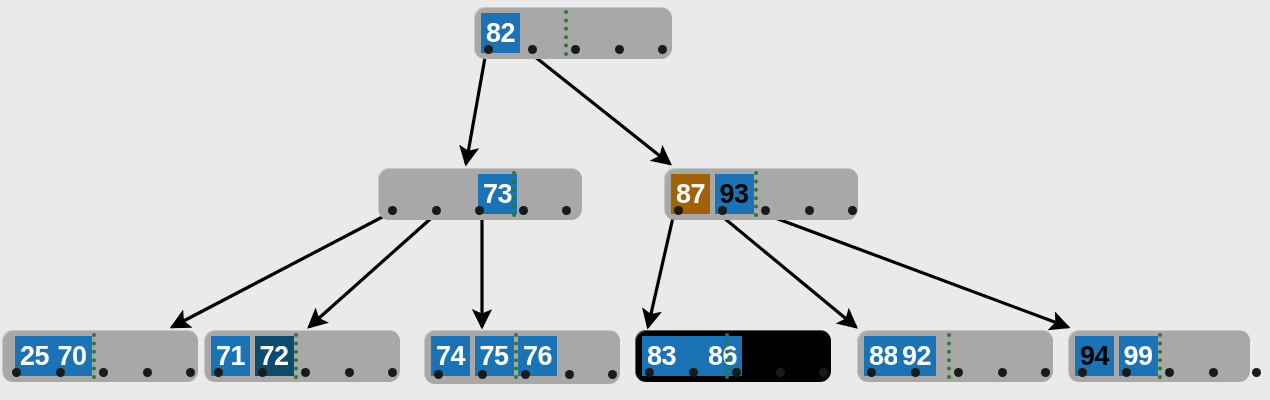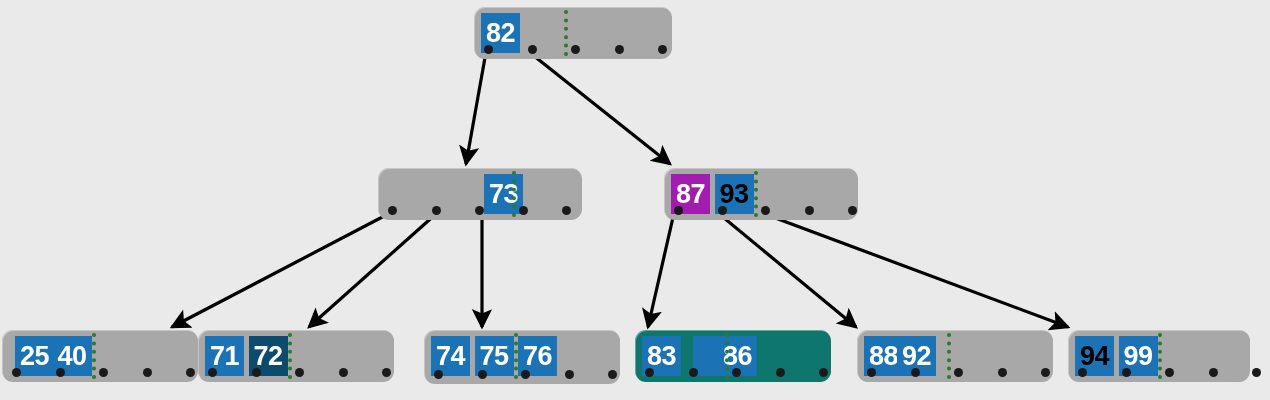--- a/index.html
+++ b/index.html
@@ -97,54 +97,54 @@
           <div class="divider" style="left: 90px; border-left-color: rgb(42, 122, 42);"></div>
           <div class="dot" style="left: 10px; background: rgb(26, 26, 26);"></div>
           <div class="dot" style="left: 53.5px; background: rgb(26, 26, 26);"></div>
           <div class="dot" style="left: 97px; background: rgb(26, 26, 26);"></div>
           <div class="dot" style="left: 140.5px; background: rgb(26, 26, 26);"></div>
           <div class="dot" style="left: 184px; background: rgb(26, 26, 26);"></div>
         </div>
       </div>
       <div class="btnode" style="left: 378px; top: 168px; width: 204px; height: 52px; background: rgb(168, 168, 168);">
         <div class="slots">
-          <div class="cell" style="left: 106px; background: rgb(27, 114, 180); color: rgb(255, 255, 255);">73</div>
+          <div class="cell" style="left: 100px; background: rgb(27, 114, 180); color: rgb(255, 255, 255);">73</div>
           <div class="divider" style="left: 133.5px; border-left-color: rgb(42, 122, 42);"></div>
           <div class="dot" style="left: 10px; background: rgb(26, 26, 26);"></div>
           <div class="dot" style="left: 53.5px; background: rgb(26, 26, 26);"></div>
           <div class="dot" style="left: 97px; background: rgb(26, 26, 26);"></div>
           <div class="dot" style="left: 140.5px; background: rgb(26, 26, 26);"></div>
           <div class="dot" style="left: 184px; background: rgb(26, 26, 26);"></div>
         </div>
       </div>
       <div class="btnode" style="left: 664px; top: 168px; width: 194px; height: 52px; background: rgb(168, 168, 168);">
         <div class="slots">
-          <div class="cell" style="left: 7px; background: #a21caf; color: rgb(255, 255, 255);">87</div>
+          <div class="cell" style="left: 7px; background: #a16207; color: rgb(255, 255, 255);">87</div>
           <div class="cell" style="left: 50.5px; background: rgb(27, 114, 180); color: #000000;">93</div>
           <div class="divider" style="left: 90px; border-left-color: rgb(42, 122, 42);"></div>
           <div class="dot" style="left: 10px; background: rgb(26, 26, 26);"></div>
           <div class="dot" style="left: 53.5px; background: rgb(26, 26, 26);"></div>
           <div class="dot" style="left: 97px; background: rgb(26, 26, 26);"></div>
           <div class="dot" style="left: 140.5px; background: rgb(26, 26, 26);"></div>
           <div class="dot" style="left: 184px; background: rgb(26, 26, 26);"></div>
         </div>
       </div>
       <div class="btnode" style="left: 2px; top: 330px; width: 196px; height: 52px; background: rgb(168, 168, 168);">
         <div class="slots">
           <div class="cell" style="left: 13px; background: rgb(27, 114, 180); color: rgb(255, 255, 255);">25</div>
-          <div class="cell" style="left: 50.5px; background: rgb(27, 114, 180); color: rgb(255, 255, 255);">40</div>
-          <div class="divider" style="left: 90px; border-left-color: rgb(42, 122, 42);"></div>
-          <div class="dot" style="left: 10px; background: rgb(26, 26, 26);"></div>
-          <div class="dot" style="left: 53.5px; background: rgb(26, 26, 26);"></div>
-          <div class="dot" style="left: 97px; background: rgb(26, 26, 26);"></div>
-          <div class="dot" style="left: 140.5px; background: rgb(26, 26, 26);"></div>
-          <div class="dot" style="left: 184px; background: rgb(26, 26, 26);"></div>
-        </div>
-      </div>
-      <div class="btnode" style="left: 198px; top: 330px; width: 196px; height: 52px; background: rgb(168, 168, 168);">
+          <div class="cell" style="left: 50.5px; background: rgb(27, 114, 180); color: rgb(255, 255, 255);">70</div>
+          <div class="divider" style="left: 90px; border-left-color: rgb(42, 122, 42);"></div>
+          <div class="dot" style="left: 10px; background: rgb(26, 26, 26);"></div>
+          <div class="dot" style="left: 53.5px; background: rgb(26, 26, 26);"></div>
+          <div class="dot" style="left: 97px; background: rgb(26, 26, 26);"></div>
+          <div class="dot" style="left: 140.5px; background: rgb(26, 26, 26);"></div>
+          <div class="dot" style="left: 184px; background: rgb(26, 26, 26);"></div>
+        </div>
+      </div>
+      <div class="btnode" style="left: 204px; top: 330px; width: 196px; height: 52px; background: rgb(168, 168, 168);">
         <div class="slots">
           <div class="cell" style="left: 7px; background: rgb(27, 114, 180); color: rgb(255, 255, 255);">71</div>
           <div class="cell" style="left: 50.5px; background: #0c4a6e; color: rgb(255, 255, 255);">72</div>
           <div class="divider" style="left: 90px; border-left-color: rgb(42, 122, 42);"></div>
           <div class="dot" style="left: 10px; background: rgb(26, 26, 26);"></div>
           <div class="dot" style="left: 53.5px; background: rgb(26, 26, 26);"></div>
           <div class="dot" style="left: 97px; background: rgb(26, 26, 26);"></div>
           <div class="dot" style="left: 140.5px; background: rgb(26, 26, 26);"></div>
           <div class="dot" style="left: 184px; background: rgb(26, 26, 26);"></div>
         </div>
@@ -155,24 +155,24 @@
           <div class="cell" style="left: 50.5px; background: rgb(27, 114, 180); color: rgb(255, 255, 255);">75</div>
           <div class="cell" style="left: 94px; background: rgb(27, 114, 180); color: rgb(255, 255, 255);">76</div>
           <div class="divider" style="left: 90px; border-left-color: rgb(42, 122, 42);"></div>
           <div class="dot" style="left: 10px; background: rgb(26, 26, 26);"></div>
           <div class="dot" style="left: 53.5px; background: rgb(26, 26, 26);"></div>
           <div class="dot" style="left: 97px; background: rgb(26, 26, 26);"></div>
           <div class="dot" style="left: 140.5px; background: rgb(26, 26, 26);"></div>
           <div class="dot" style="left: 184px; background: rgb(26, 26, 26);"></div>
         </div>
       </div>
-      <div class="btnode" style="left: 635px; top: 330px; width: 196px; height: 52px; background: #0f766e;">
+      <div class="btnode" style="left: 635px; top: 330px; width: 196px; height: 52px; background: #000000;">
         <div class="slots">
           <div class="cell" style="left: 7px; background: rgb(27, 114, 180); color: rgb(255, 255, 255);">83</div>
-          <div class="cell" style="left: 58px; background: rgb(27, 114, 180); color: rgb(255, 255, 255); padding-left: 25px;">86</div>
+          <div class="cell" style="left: 43px; background: rgb(27, 114, 180); color: rgb(255, 255, 255); padding-left: 25px;">86</div>
           <div class="divider" style="left: 90px; border-left-color: rgb(42, 122, 42);"></div>
           <div class="dot" style="left: 10px; background: rgb(26, 26, 26);"></div>
           <div class="dot" style="left: 53.5px; background: rgb(26, 26, 26);"></div>
           <div class="dot" style="left: 97px; background: rgb(26, 26, 26);"></div>
           <div class="dot" style="left: 140.5px; background: rgb(26, 26, 26);"></div>
           <div class="dot" style="left: 184px; background: rgb(26, 26, 26);"></div>
         </div>
       </div>
       <div class="btnode" style="left: 857px; top: 330px; width: 196px; height: 52px; background: rgb(168, 168, 168);">
         <div class="slots">

